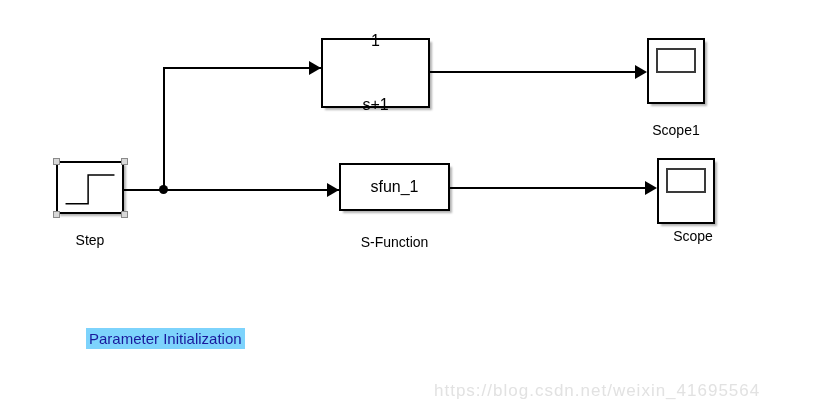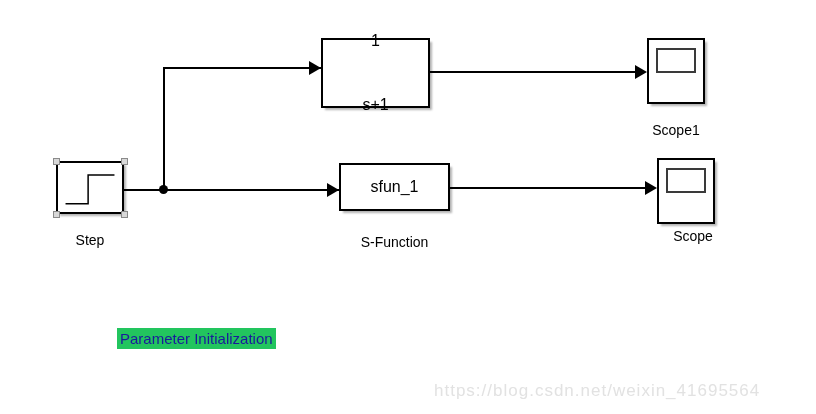--- a/index.html
+++ b/index.html
@@ -121,24 +121,23 @@
     border-top: 7px solid transparent;
     border-bottom: 7px solid transparent;
     border-left: 12px solid #000000;
   }
 
   
   .annotation {
     position: absolute;
     font-size: 15px;
     color: #1a1a9c;
-    background: #22c55e;
+    background: #7dd3fc;
     padding: 2px 3px;
     white-space: nowrap;
-    margin-left: 31px;
   }
 
   
   .watermark {
     position: absolute;
     font-family: Liberation Sans, sans-serif;
     font-size: 17px;
     color: #e2e2e2;
     letter-spacing: 1px;
     white-space: nowrap;

